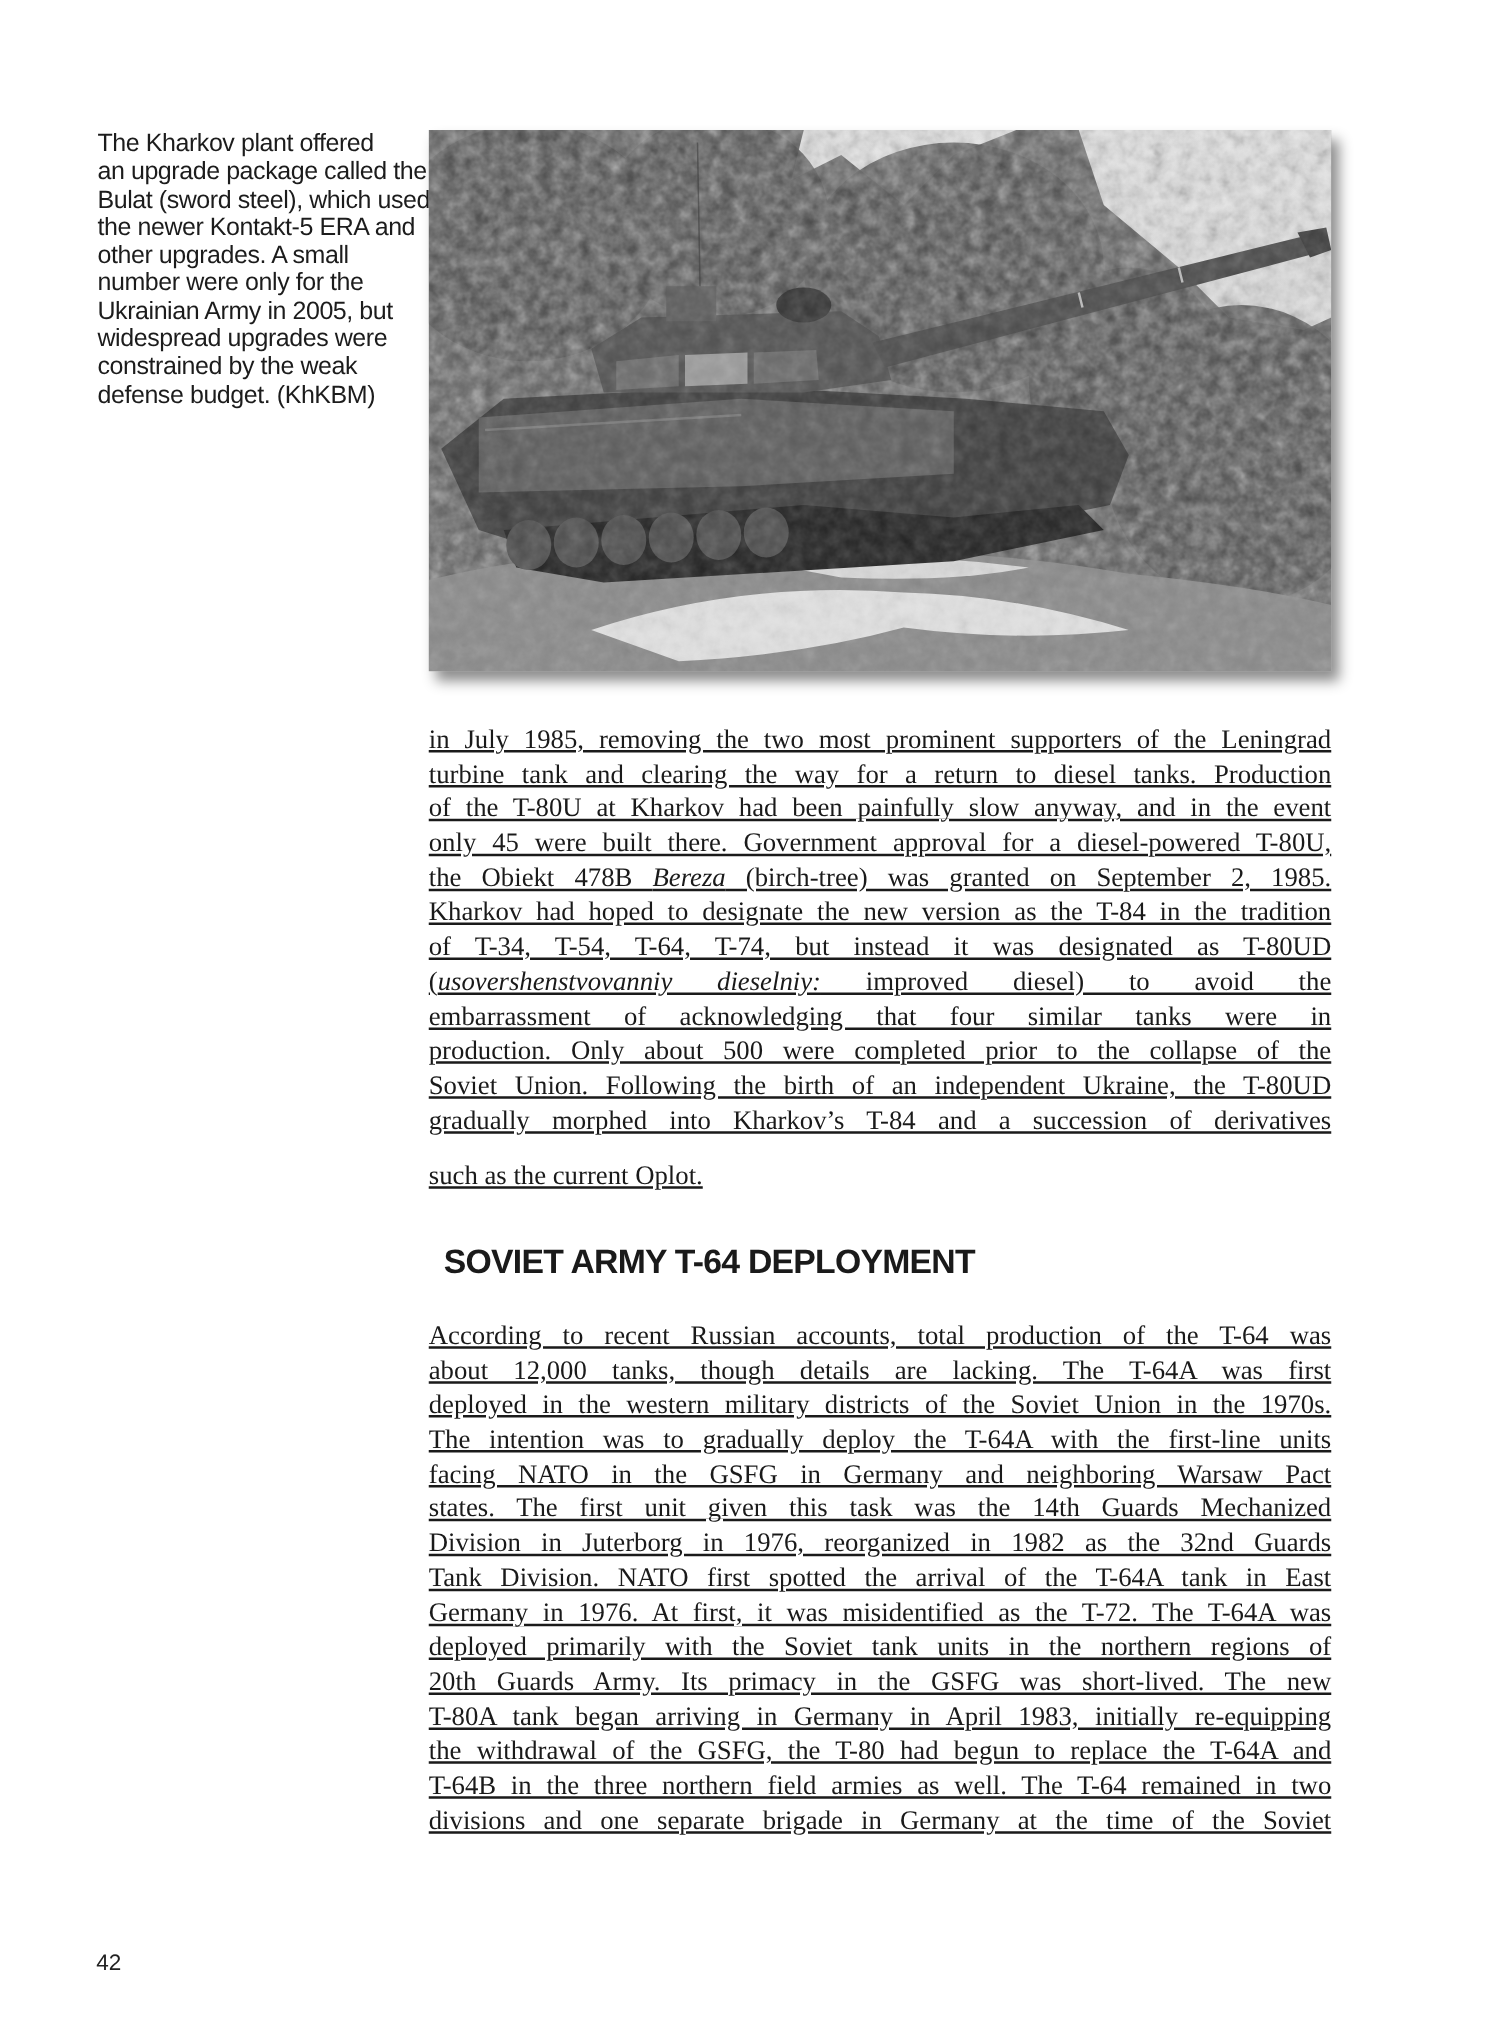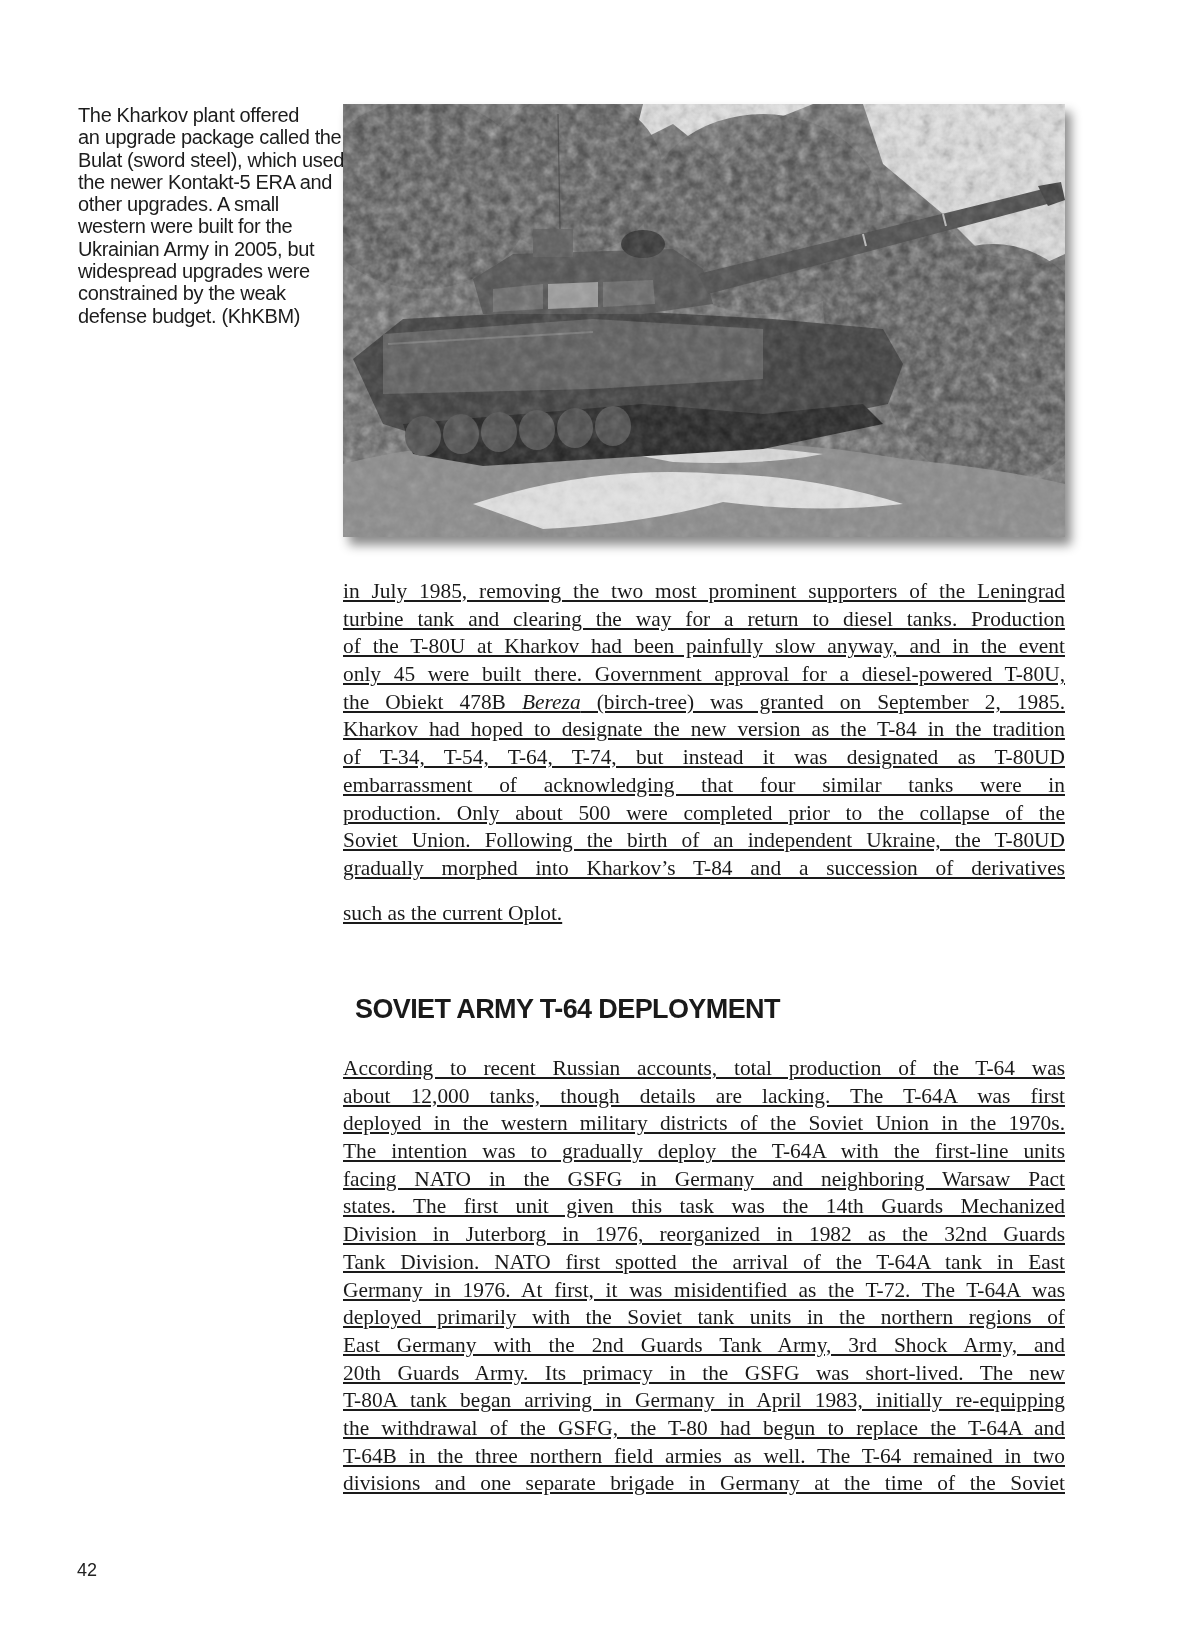--- a/index.html
+++ b/index.html
@@ -56,21 +56,21 @@
   </style>
 </head>
 <body>
 
 <div class="caption">
   <span>The Kharkov plant offered</span>
   <span>an upgrade package called the</span>
   <span>Bulat (sword steel), which used</span>
   <span>the newer Kontakt-5 ERA and</span>
   <span>other upgrades. A small</span>
-  <span>western were built for the</span>
+  <span>number were only for the</span>
   <span>Ukrainian Army in 2005, but</span>
   <span>widespread upgrades were</span>
   <span>constrained by the weak</span>
   <span>defense budget. (KhKBM)</span>
 </div>
 
 <div class="photo-wrap" role="img" aria-label="Black-and-white photograph of a T-84/T-80UD type tank with Kontakt-5 ERA parked on a sandy mound among pine trees, gun barrel angled up to the right">
   <svg viewBox="0 0 722 433" preserveAspectRatio="none">
     <defs>
       <linearGradient id="sky" x1="0" y1="0" x2="0" y2="1">
@@ -137,41 +137,41 @@
 </div>
 
 <div class="body-text p1">
   <span class="line">in July 1985, removing the two most prominent supporters of the Leningrad</span>
   <span class="line">turbine tank and clearing the way for a return to diesel tanks. Production</span>
   <span class="line">of the T-80U at Kharkov had been painfully slow anyway, and in the event</span>
   <span class="line">only 45 were built there. Government approval for a diesel-powered T-80U,</span>
   <span class="line"><span>the Obiekt 478B </span><em>Bereza</em><span> (birch-tree) was granted on September 2, 1985.</span></span>
   <span class="line">Kharkov had hoped to designate the new version as the T-84 in the tradition</span>
   <span class="line">of T-34, T-54, T-64, T-74, but instead it was designated as T-80UD</span>
+  <span class="line"><span>(</span><em>usovershenstvovanniy dieselniy:</em><span> improved diesel) to avoid the</span></span>
   <span class="line">embarrassment of acknowledging that four similar tanks were in</span>
   <span class="line">production. Only about 500 were completed prior to the collapse of the</span>
   <span class="line">Soviet Union. Following the birth of an independent Ukraine, the T-80UD</span>
   <span class="line">gradually morphed into Kharkov’s T-84 and a succession of derivatives</span>
   <span class="line last">such as the current Oplot.</span>
 </div>
 
 <h2 class="section-heading" style="margin:12px;">SOVIET ARMY T-64 DEPLOYMENT</h2>
 
 <div class="body-text p2">
   <span class="line">According to recent Russian accounts, total production of the T-64 was</span>
   <span class="line">about 12,000 tanks, though details are lacking. The T-64A was first</span>
   <span class="line">deployed in the western military districts of the Soviet Union in the 1970s.</span>
   <span class="line">The intention was to gradually deploy the T-64A with the first-line units</span>
   <span class="line">facing NATO in the GSFG in Germany and neighboring Warsaw Pact</span>
   <span class="line">states. The first unit given this task was the 14th Guards Mechanized</span>
   <span class="line">Division in Juterborg in 1976, reorganized in 1982 as the 32nd Guards</span>
   <span class="line">Tank Division. NATO first spotted the arrival of the T-64A tank in East</span>
   <span class="line">Germany in 1976. At first, it was misidentified as the T-72. The T-64A was</span>
   <span class="line">deployed primarily with the Soviet tank units in the northern regions of</span>
-  <span class="line">East Germany with the 2nd Guards Tank Army, 3rd Shock Army, and</span>
   <span class="line">20th Guards Army. Its primacy in the GSFG was short-lived. The new</span>
   <span class="line">T-80A tank began arriving in Germany in April 1983, initially re-equipping</span>
   <span class="line">the withdrawal of the GSFG, the T-80 had begun to replace the T-64A and</span>
   <span class="line">T-64B in the three northern field armies as well. The T-64 remained in two</span>
   <span class="line">divisions and one separate brigade in Germany at the time of the Soviet</span>
 </div>
 
 <div class="page-number">42</div>
 
 </body></html>

